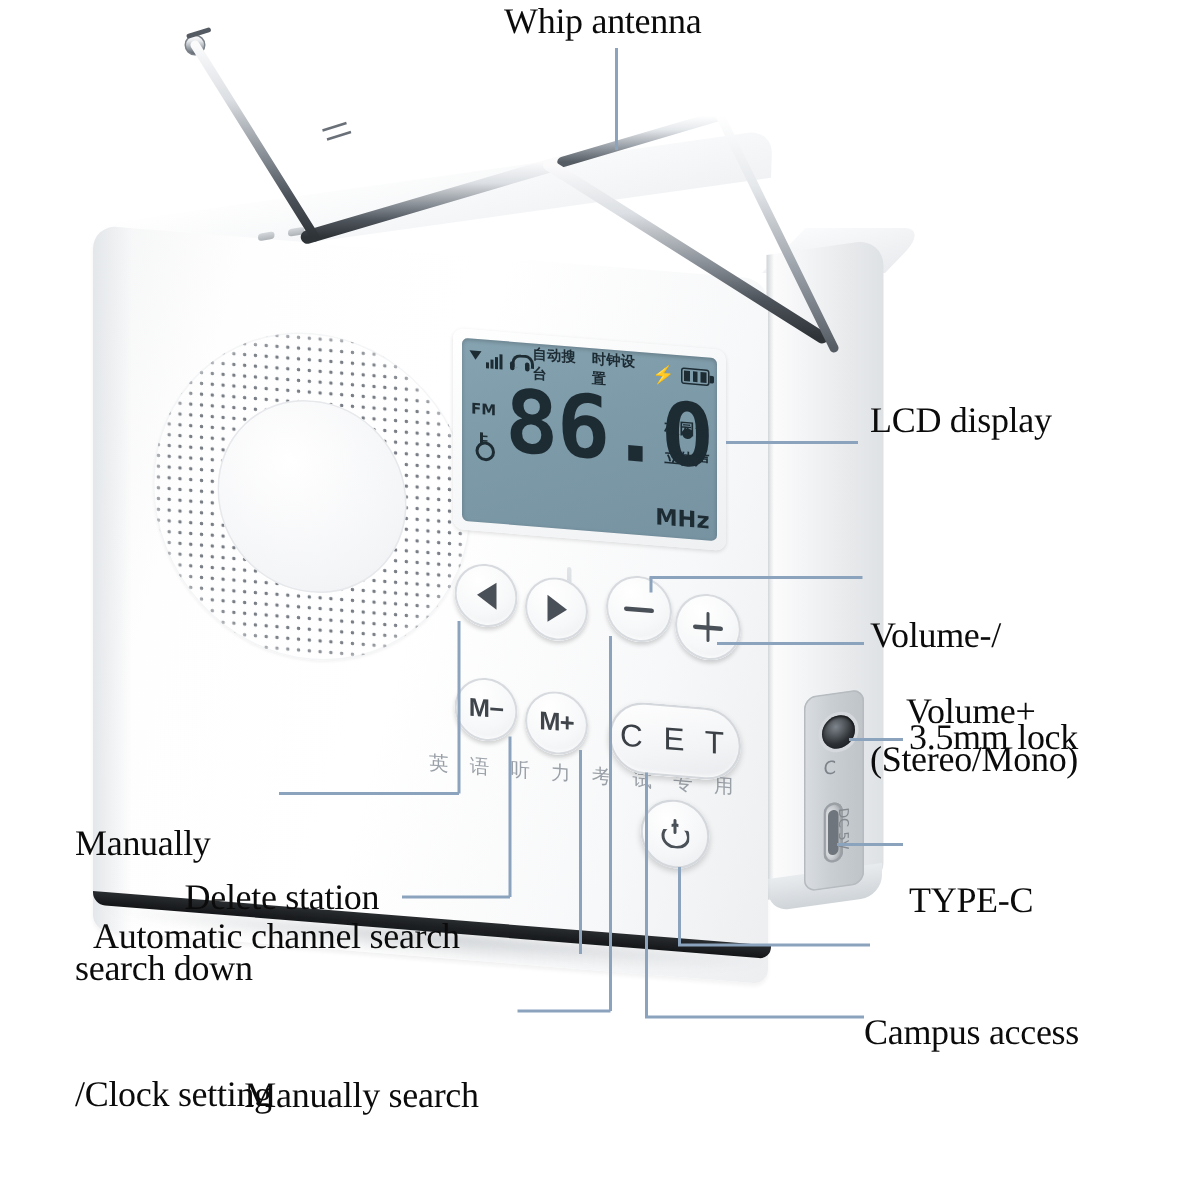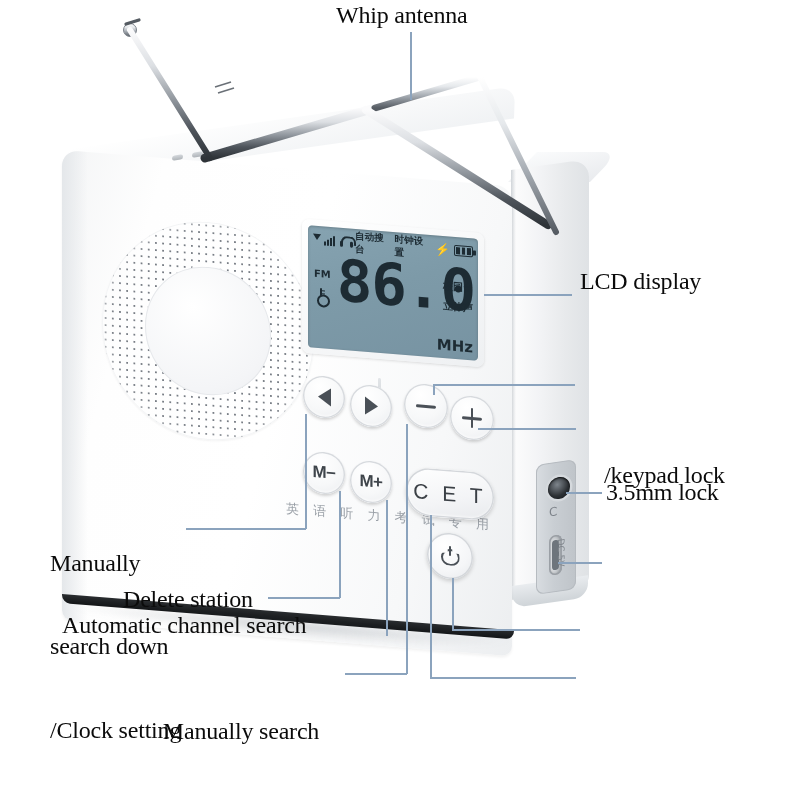--- a/index.html
+++ b/index.html
@@ -512,33 +512,39 @@
 
   <div class="lead v" style="left:386px;top:500px;height:136px;"></div>
 
   <div class="lead v" style="left:406px;top:424px;height:250px;"></div>
   <div class="lead h" style="left:345px;top:673px;width:62px;"></div>
 
   <div class="label" style="left:580px;top:268px;">LCD display</div>
 
   <div class="label" style="left:336px;top:2px;">Whip antenna</div>
 
+  <div class="label" style="left:580px;top:355px;">
+    <div>Volume-/</div>
+    <div>(Stereo/Mono)</div>
+  </div>
 
   <div class="label" style="left:604px;top:406px;">
-    <div>/keypad lock</div>
+    <div>Volume+</div>
   </div>
 
   <div class="label" style="left:606px;top:479px;">3.5mm lock</div>
 
   <div class="label" style="left:606px;top:532px;">
+    <div>TYPE-C</div>
   </div>
 
   <div class="label" style="left:584px;top:616px;">
   </div>
 
+  <div class="label" style="left:576px;top:676px;">Campus access</div>
 
   <div class="label" style="left:50px;top:494px;">
     <div>Manually</div>
     <div>search down</div>
     <div>/Clock setting</div>
   </div>
 
   <div class="label" style="left:123px;top:586px;">Delete station</div>
 
   <div class="label" style="left:62px;top:612px;">Automatic channel search</div>

